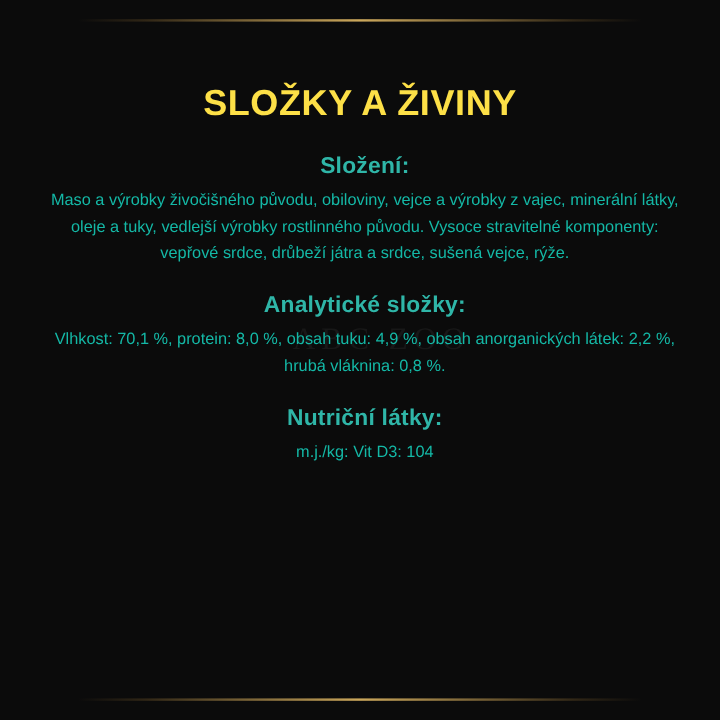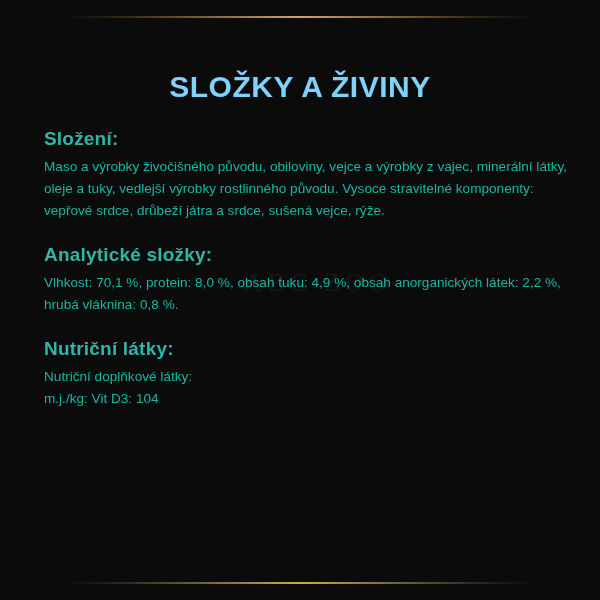--- a/index.html
+++ b/index.html
@@ -49,31 +49,32 @@
     white-space: nowrap;
     pointer-events: none;
   }
 
   .title {
     position: absolute;
     top: 50px;
     left: 0;
     width: 600px;
     text-align: center;
-    color: #7dd3fc;
+    color: #fde047;
     font-size: 30px;
     font-weight: bold;
     letter-spacing: 0.5px;
   }
 
   .content {
     position: absolute;
     top: 128px;
-    left: 44px;
+    left: 37px;
     width: 534px;
+    text-align: center;
   }
 
   .section { margin-bottom: 16px; }
 
   .section-heading {
     color: #2fb6a8;
     font-size: 19px;
     font-weight: bold;
     margin: 0 0 6px 0;
     letter-spacing: 0.2px;
@@ -109,18 +110,17 @@
       <p class="body-text">Maso a výrobky živočišného původu, obiloviny, vejce a výrobky z vajec, minerální látky, oleje a tuky, vedlejší výrobky rostlinného původu. Vysoce stravitelné komponenty: vepřové srdce, drůbeží játra a srdce, sušená vejce, rýže.</p>
     </div>
 
     <div class="section sec-analytic">
       <h2 class="section-heading">Analytické složky:</h2>
       <p class="body-text">Vlhkost: 70,1 %, protein: 8,0 %, obsah tuku: 4,9 %, obsah anorganických látek: 2,2 %, hrubá vláknina: 0,8 %.</p>
     </div>
 
     <div class="section sec-supplements">
       <h2 class="section-heading">Nutriční látky:</h2>
-      <p class="body-text">Nutriční doplňkové látky:</p>
       <p class="body-text">m.j./kg: Vit D3: 104</p>
     </div>
 
   </div>
 </div>
 
 </body></html>

